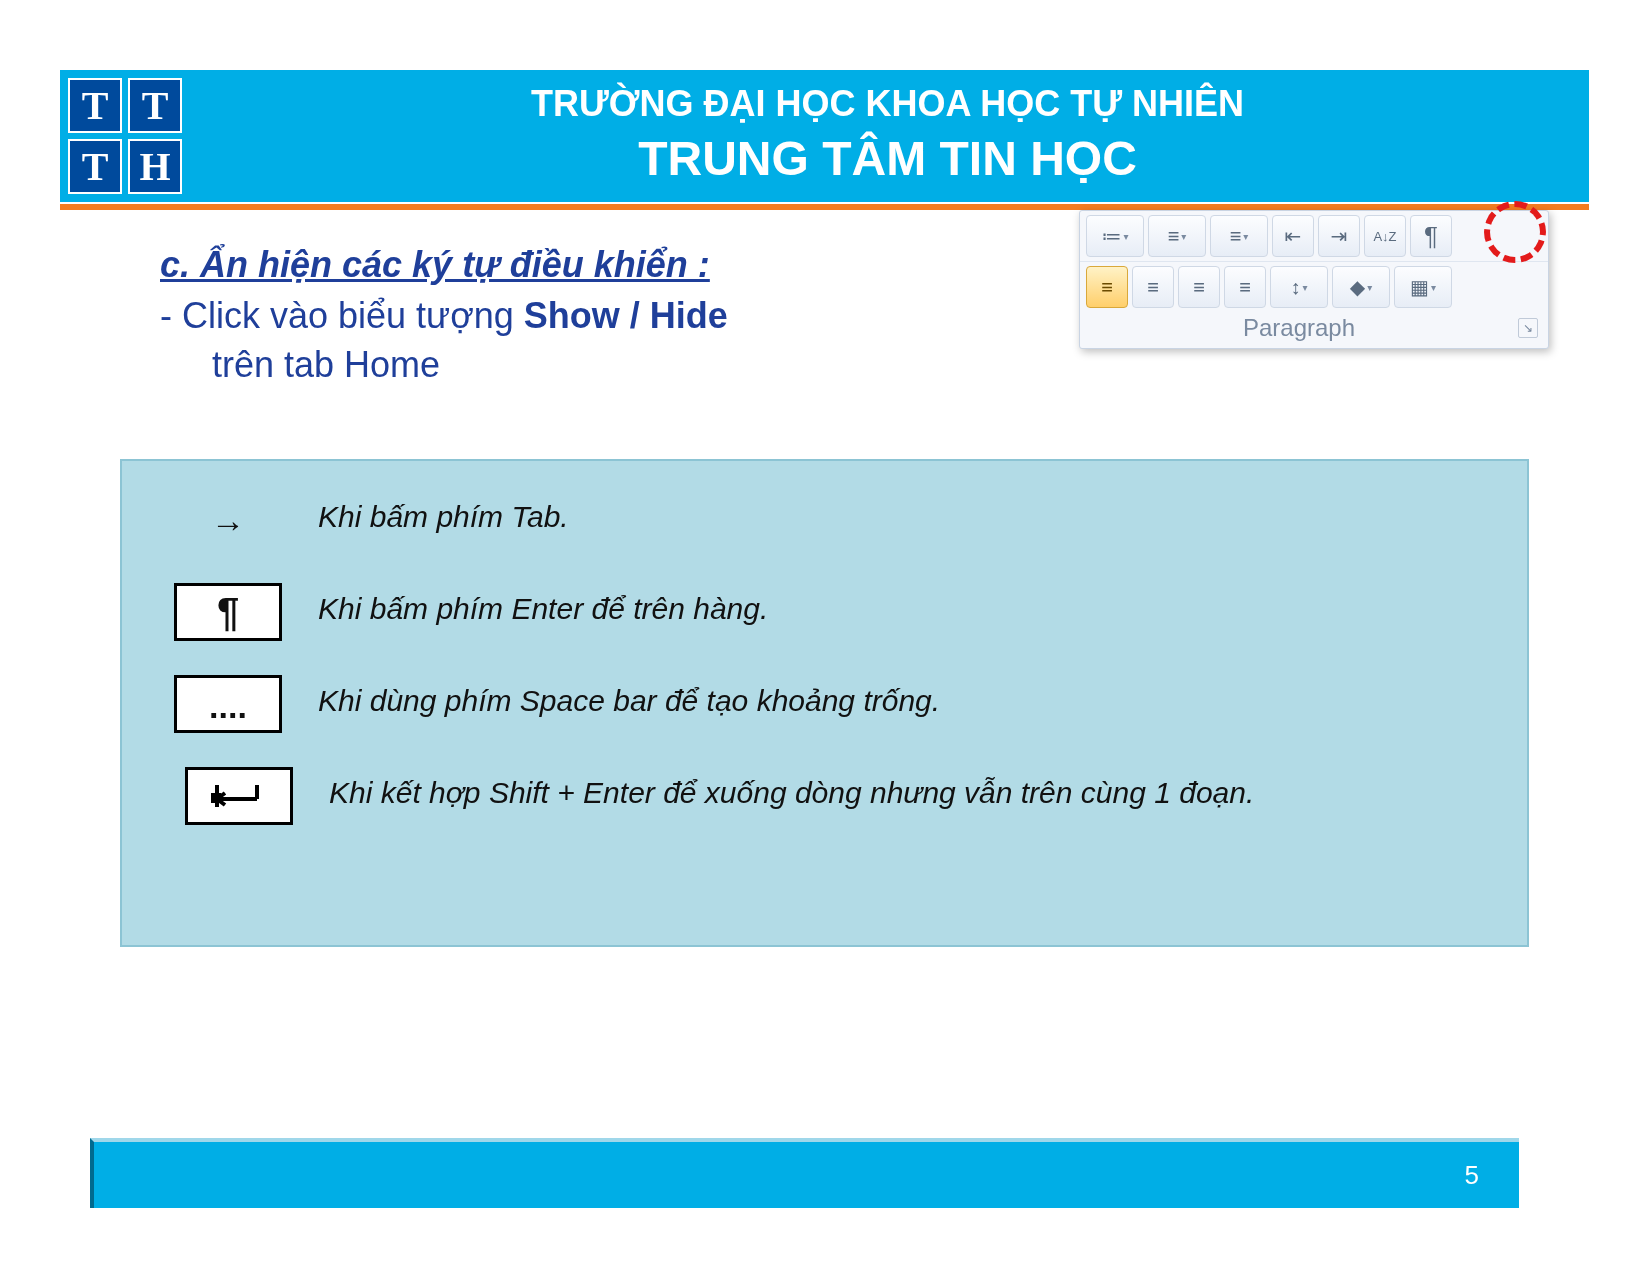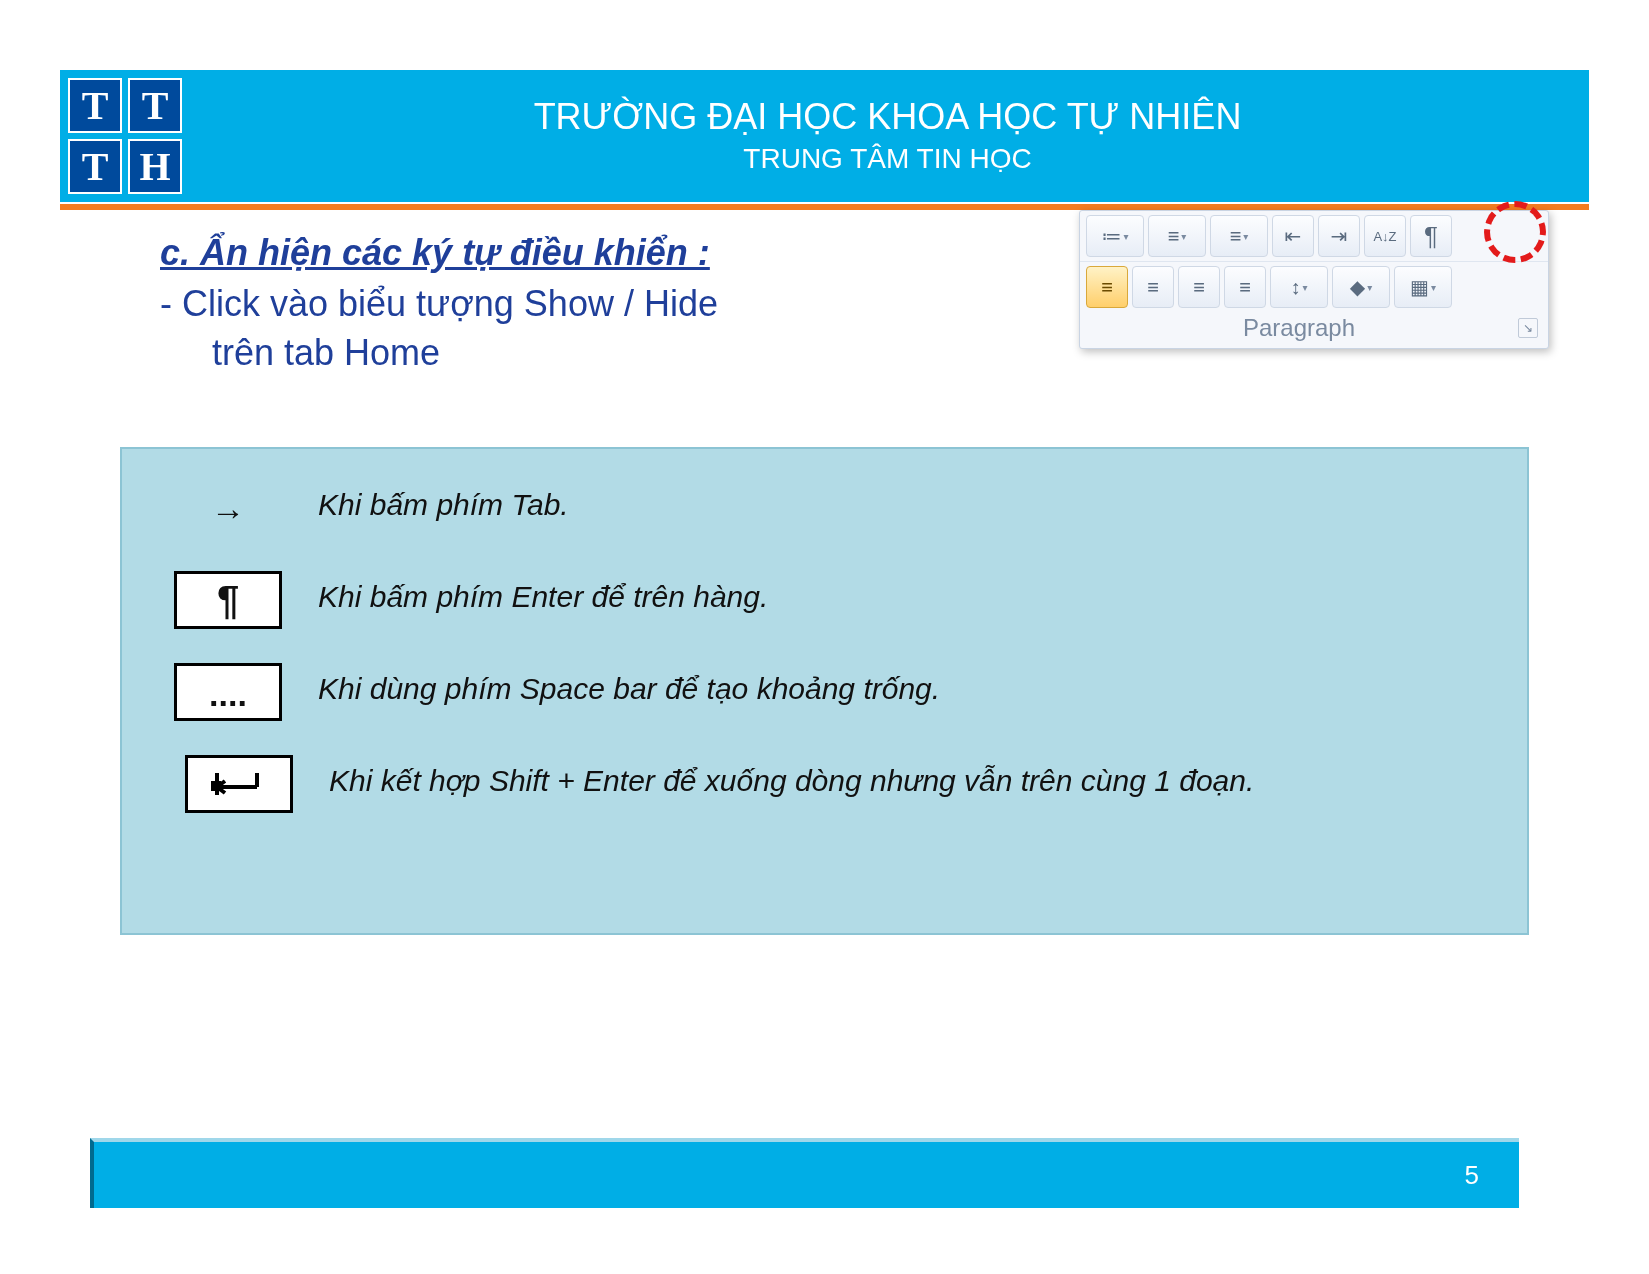--- a/index.html
+++ b/index.html
@@ -43,52 +43,53 @@
     justify-content: center;
     color: #ffffff;
     font-weight: bold;
     font-size: 40px;
     font-family: "Times New Roman", serif;
   }
   .header-titles {
     flex: 1;
     text-align: center;
     color: #ffffff;
-    font-weight: normal;
+    font-weight: bold;
     line-height: 1.3;
   }
   .header-titles .line1 { font-size: 36px; }
-  .header-titles .line2 { font-size: 28px; }
+  .header-titles .line2 { font-size: 48px; }
   .header-orange {
     height: 10px;
     background: #f47c20;
     border-top: 2px solid #ffffff;
     border-bottom: 2px solid #ffffff;
   }
 
   
   .content-wrap {
     position: relative;
     padding: 20px 80px 0 100px;
   }
   .section-heading {
     color: #1f3f9a;
     font-family: Arial, sans-serif;
     font-size: 36px;
     font-weight: bold;
     font-style: italic;
     text-decoration: underline;
     margin-bottom: 6px;
+    margin-top: 12px;
   }
   .section-line {
     color: #1f3f9a;
     font-size: 36px;
     line-height: 1.35;
   }
-  .section-line .bold { font-weight: normal; }
+  .section-line .bold { font-weight: bold; }
 
   
   .ribbon-wrap {
     position: absolute;
     right: 100px;
     top: 210px;
     width: 470px;
     background: #f5f7fb;
     border: 1px solid #c9d4e3;
     box-shadow: 2px 3px 8px rgba(0,0,0,0.25);

